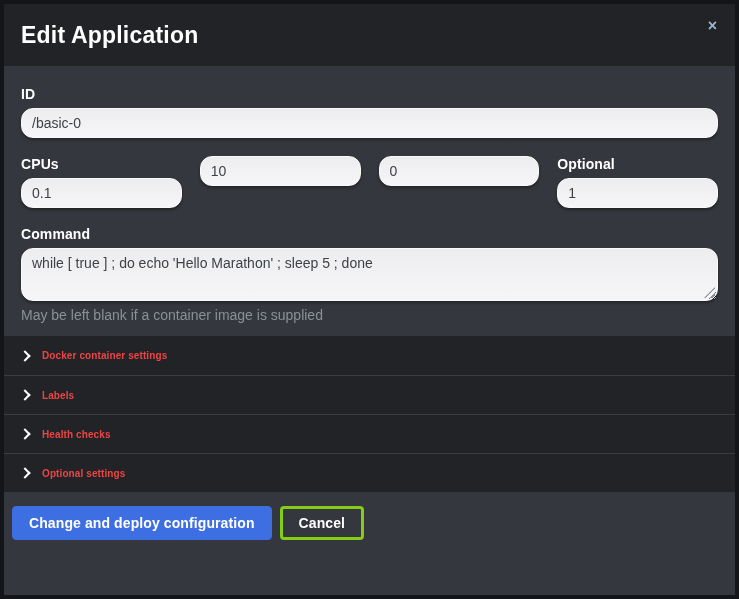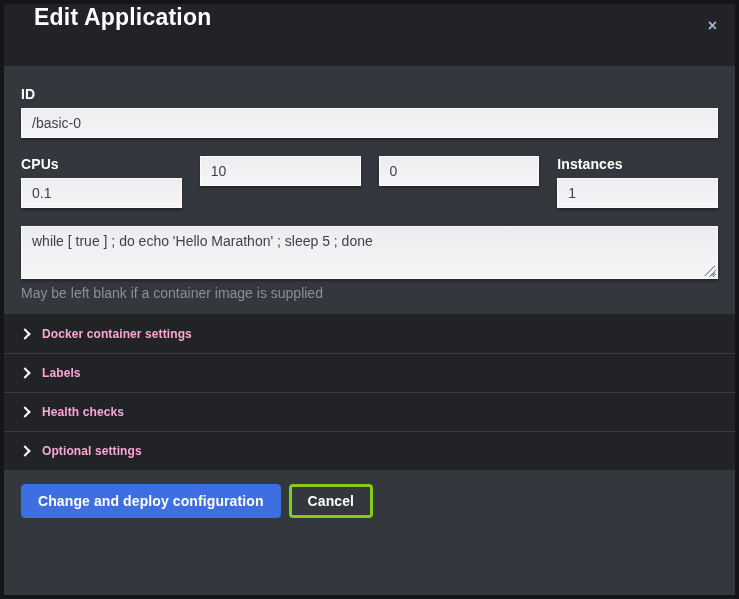--- a/index.html
+++ b/index.html
@@ -11,22 +11,22 @@
   .modal {
     width: 739px; height: 599px;
     border: 4px solid #141518;
     background: #34373d;
     display: flex; flex-direction: column;
   }
   
   .modal-header {
     background: #222327;
     height: 62px; flex: 0 0 62px;
-    display: flex; 
-    padding: 0 30px;
+    display: flex; align-items: center;
+    padding: 0 17px;
     position: relative;
   }
   .modal-title {
     color: #ffffff; font-size: 23px; font-weight: 600; letter-spacing: 0.2px;
   }
   .close-btn {
     position: absolute; top: 10px; right: 12px;
     background: none; border: none; cursor: pointer;
     color: #9bb6cd; font-size: 16px; font-weight: 700;
     line-height: 1; padding: 4px 6px;
@@ -42,21 +42,21 @@
     display: block;
     color: #ffffff; font-size: 14px; font-weight: 700;
     margin-bottom: 6px; letter-spacing: 0.1px;
   }
   .text-input, .text-area {
     width: 100%;
     font-family: "Liberation Sans", "DejaVu Sans", sans-serif;
     font-size: 14px; color: #3e4247;
     background: linear-gradient(#ededef, #f6f6f8);
     border: 1px solid #fafafb;
-    border-radius: 0;
+    border-radius: 12px;
     box-shadow: 0 2px 3px rgba(0,0,0,0.35);
     outline: none;
   }
   .text-input { height: 30px; padding: 0 10px; }
   .text-area  { height: 53px; padding: 6px 10px; resize: vertical; display: block; }
   .field-row-id { margin-bottom: 18px; }
   .grid-4 {
     display: grid;
     grid-template-columns: repeat(4, 1fr);
     column-gap: 18px;
@@ -86,29 +86,29 @@
   .accordion-row + .accordion-row { border-top: 1px solid #393c41; }
   .chevron-right {
     width: 8px; height: 8px;
     border-top: 2px solid #ffffff;
     border-right: 2px solid #ffffff;
     transform: rotate(45deg);
     margin-right: 13px;
     flex: 0 0 auto;
   }
   .accordion-label {
-    color: #f9a8d4; font-size: 12px; font-weight: 700; letter-spacing: 0.1px;
+    color: #ef4444; font-size: 10px; font-weight: 700; letter-spacing: 0.1px;
   }
   
   .modal-footer {
     background: #34373d;
     flex: 1 1 auto;
     display: flex; align-items: flex-start;
     gap: 8px;
-    padding: 14px 17px;
+    padding: 14px 8px;
   }
   .btn {
     height: 34px;
     font-family: "Liberation Sans", "DejaVu Sans", sans-serif;
     font-size: 14px; font-weight: 700; color: #ffffff;
     border-radius: 4px; cursor: pointer;
     padding: 0 16px;
     letter-spacing: 0.1px;
   }
   .btn-primary { background: #3d6fe2; border: 1px solid #3d6fe2; }
@@ -138,26 +138,27 @@
         <label class="field-label">CPUs</label>
         <input class="text-input" type="text" value="0.1" style="">
       </div>
       <div>
         <input class="text-input" type="text" value="10" style="">
       </div>
       <div>
         <input class="text-input" type="text" value="0" style="">
       </div>
       <div>
-        <label class="field-label">Instances</label>
+        <label class="field-label">Optional</label>
         <input class="text-input" type="text" value="1" style="">
       </div>
     </div>
 
     <div>
+      <label class="field-label">Command</label>
       <div class="textarea-wrap">
         <textarea class="text-area" style="">while [ true ] ; do echo 'Hello Marathon' ; sleep 5 ; done</textarea>
         <span class="resize-grip"></span>
       </div>
       <div class="help-text">May be left blank if a container image is supplied</div>
     </div>
 
   </div>
 
   <div class="accordion">

